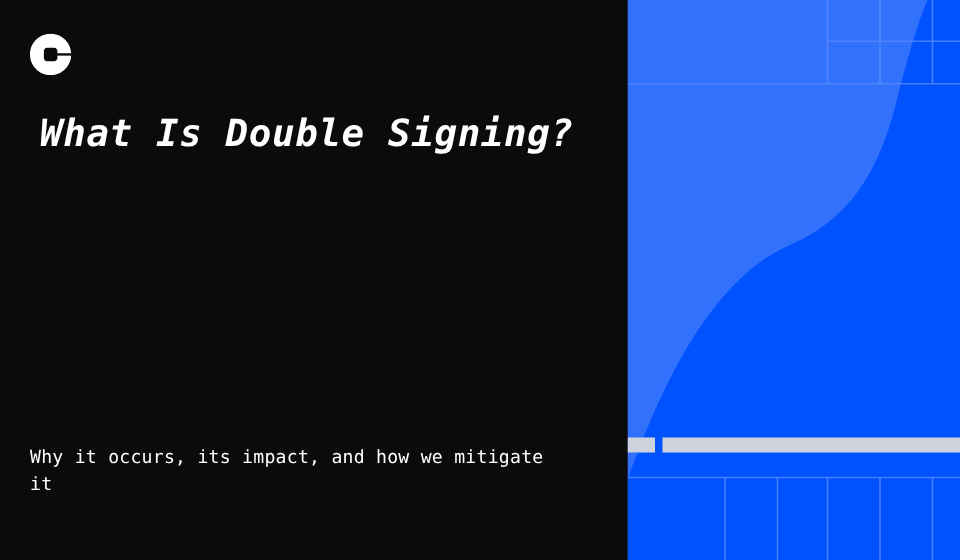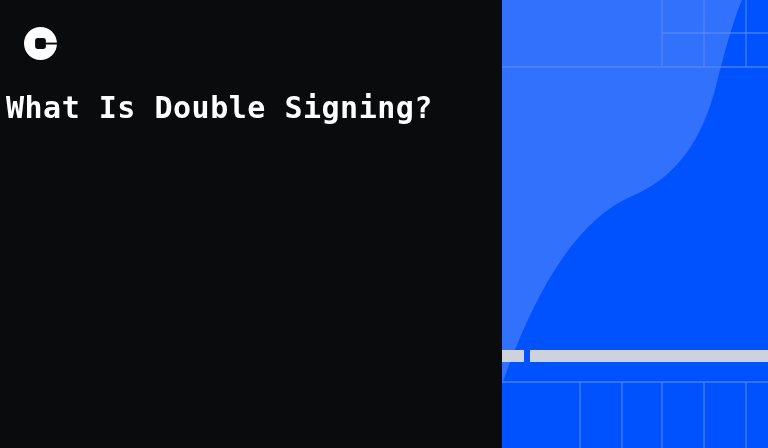--- a/index.html
+++ b/index.html
@@ -27,29 +27,30 @@
   }
 
   .brand-logo {
     position:absolute;
     left:24px; top:27px;
     width:33px; height:33px;
   }
 
   .title {
     position:absolute;
-    left:6px; top:88px;
+    left:32px; top:88px;
     width:460px;
     font-family:"DejaVu Sans Mono", monospace;
     font-weight:700;
     font-size:30px;
     line-height:40px;
     letter-spacing:0.5px;
     color:#FFFFFF;
     white-space:pre-wrap;
+    font-style:italic;
   }
 
   .subtitle {
     position:absolute;
     left:24px; top:355px;
     width:430px;
     font-family:"DejaVu Sans Mono", monospace;
     font-weight:400;
     font-size:14.5px;
     line-height:22px;
@@ -132,15 +133,16 @@
                  M13.6,11.1 L19.4,11.1 C20.78,11.1 21.9,12.22 21.9,13.6
                  L21.9,19.4 C21.9,20.78 20.78,21.9 19.4,21.9
                  L13.6,21.9 C12.22,21.9 11.1,20.78 11.1,19.4
                  L11.1,13.6 C11.1,12.22 12.22,11.1 13.6,11.1 Z"></path>
         <rect x="20.6" y="15.6" width="12.6" height="1.9" fill="#0A0B0D"></rect>
       </svg>
     </div>
 
     <h1 class="title">What Is Double Signing?</h1>
 
+    <p class="subtitle">Why it occurs, its impact, and how we mitigate it</p>
   </div>
 
 </div>
 
 </body></html>

